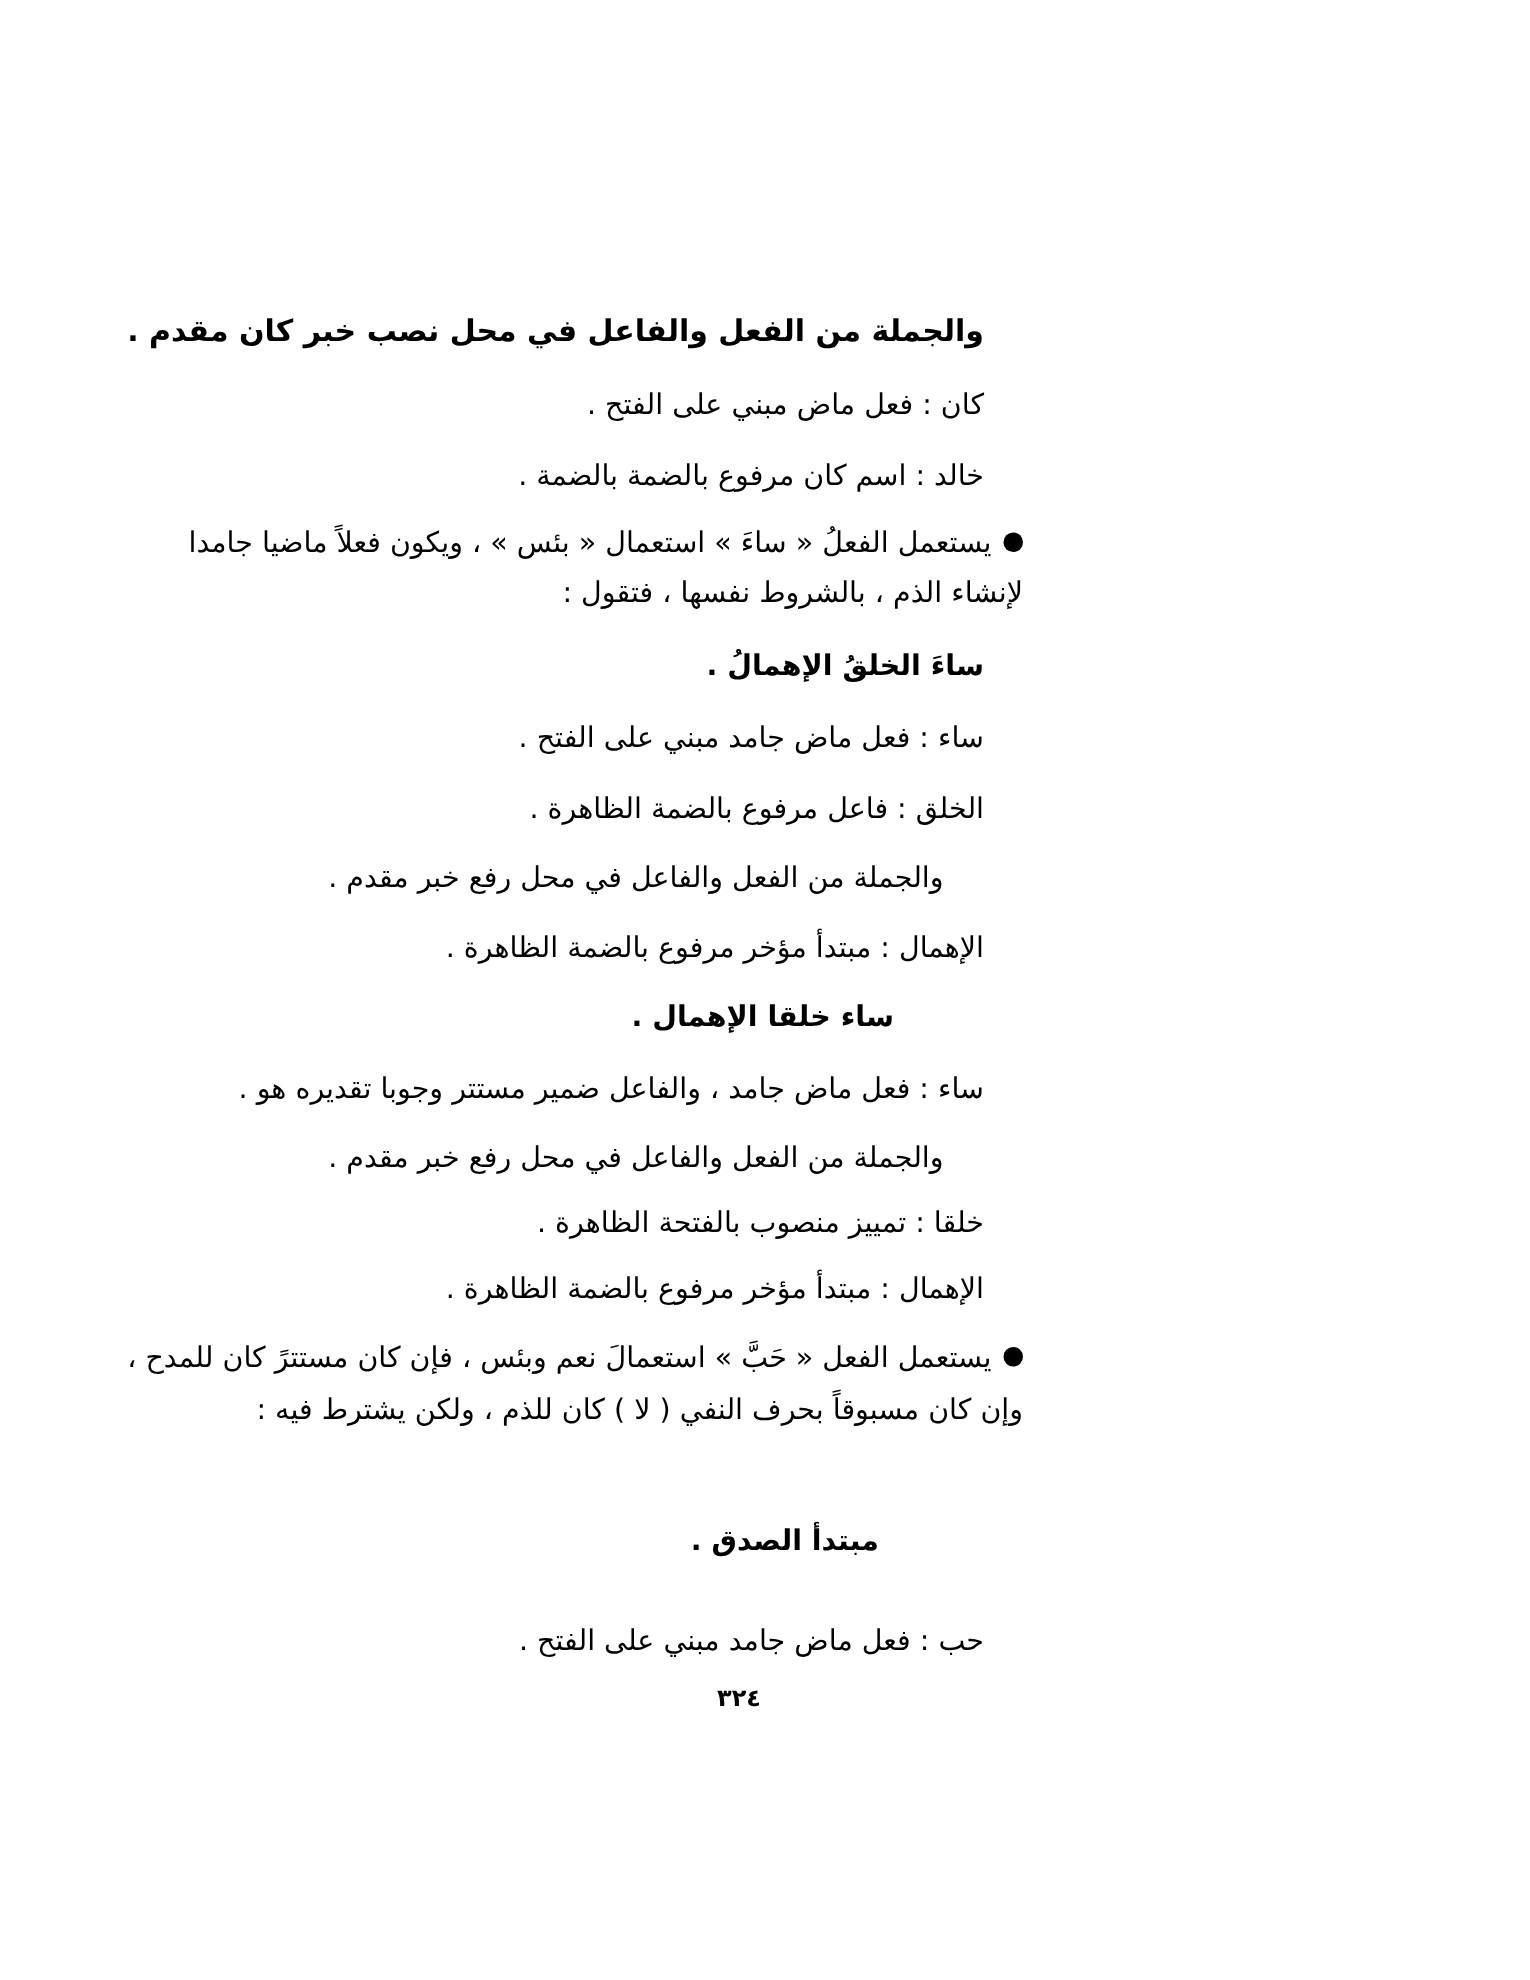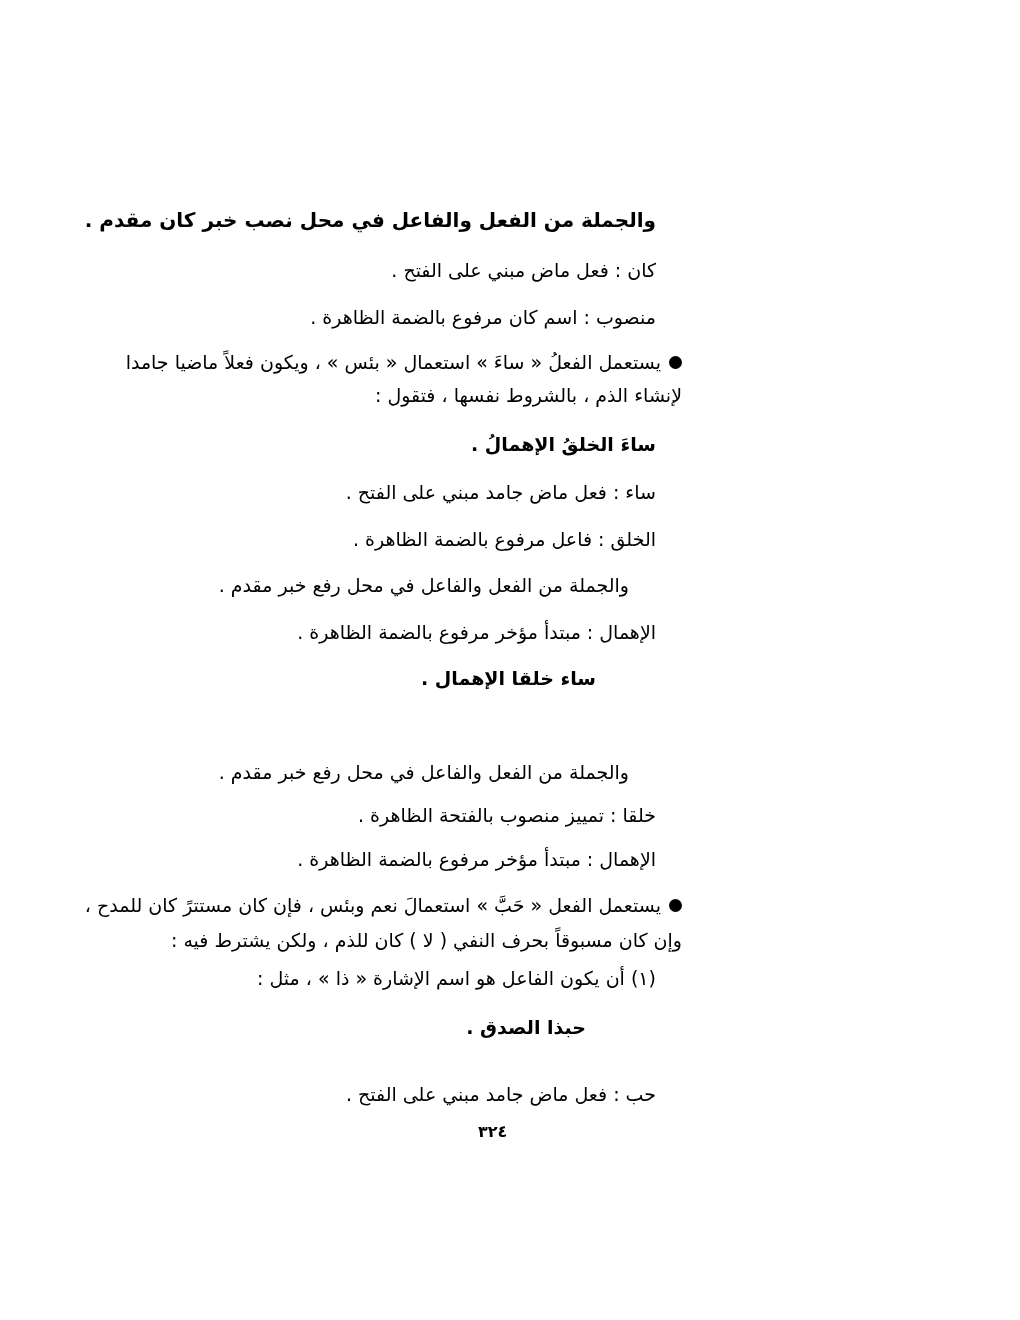--- a/index.html
+++ b/index.html
@@ -54,54 +54,54 @@
   </style>
 </head>
 <body>
 
 <div class="page">
 
   <div class="line bold" style="right:228px; top:208px; font-size:20px;">والجملة من الفعل والفاعل في محل نصب خبر كان مقدم .</div>
 
   <div class="line" style="right:228px; top:258px;">كان : فعل ماض مبني على الفتح .</div>
 
-  <div class="line" style="right:228px; top:305px;">منصوب : اسم كان مرفوع بالضمة الظاهرة .</div>
+  <div class="line" style="right:228px; top:305px;">خالد : اسم كان مرفوع بالضمة بالضمة .</div>
 
   <div class="line" style="right:202px; top:350px;">
     <span class="bullet"></span><span>يستعمل الفعلُ « ساءَ » استعمال « بئس » ، ويكون فعلاً ماضيا جامدا</span>
   </div>
 
   <div class="line" style="right:202px; top:383px;">لإنشاء الذم ، بالشروط نفسها ، فتقول :</div>
 
   <div class="line bold" style="right:228px; top:432px;">ساءَ الخلقُ الإهمالُ .</div>
 
   <div class="line" style="right:228px; top:527px;">الخلق : فاعل مرفوع بالضمة الظاهرة .</div>
 
   <div class="line" style="right:228px; top:480px;">ساء : فعل ماض جامد مبني على الفتح .</div>
 
   <div class="line" style="right:255px; top:573px;">والجملة من الفعل والفاعل في محل رفع خبر مقدم .</div>
 
   <div class="line" style="right:228px; top:620px;">الإهمال : مبتدأ مؤخر مرفوع بالضمة الظاهرة .</div>
 
   <div class="line bold" style="right:288px; top:666px;">ساء خلقا الإهمال .</div>
 
+  <div class="line" style="right:228px; top:714px;">ساء : فعل ماض جامد ، والفاعل ضمير مستتر وجوبا تقديره هو .</div>
 
   <div class="line" style="right:255px; top:760px;">والجملة من الفعل والفاعل في محل رفع خبر مقدم .</div>
 
   <div class="line" style="right:228px; top:803px;">خلقا : تمييز منصوب بالفتحة الظاهرة .</div>
 
   <div class="line" style="right:228px; top:847px;">الإهمال : مبتدأ مؤخر مرفوع بالضمة الظاهرة .</div>
 
   <div class="line" style="right:202px; top:893px;">
     <span class="bullet"></span><span>يستعمل الفعل « حَبَّ » استعمالَ نعم وبئس ، فإن كان مستترً كان للمدح ،</span>
   </div>
 
   <div class="line" style="right:202px; top:928px;margin-left:12px;">وإن كان مسبوقاً بحرف النفي ( لا ) كان للذم ، ولكن يشترط فيه :</div>
 
-  <div class="line" style="right:228px; top:966px;">(١) أن يكون الفاعل هو اسم الإشارة « ذا » ، مثل :</div>
 
-  <div class="line bold" style="right:298px; top:1015px;">حبذا الصدق .</div>
+  <div class="line bold" style="right:298px; top:1015px;">مبتدأ الصدق .</div>
 
   <div class="line" style="right:228px; top:1062px;margin-top:20px;">حب : فعل ماض جامد مبني على الفتح .</div>
 
   <div class="page-number" style="left:478px; top:1122px;">٣٢٤</div>
 
 </div>
 
 </body></html>

